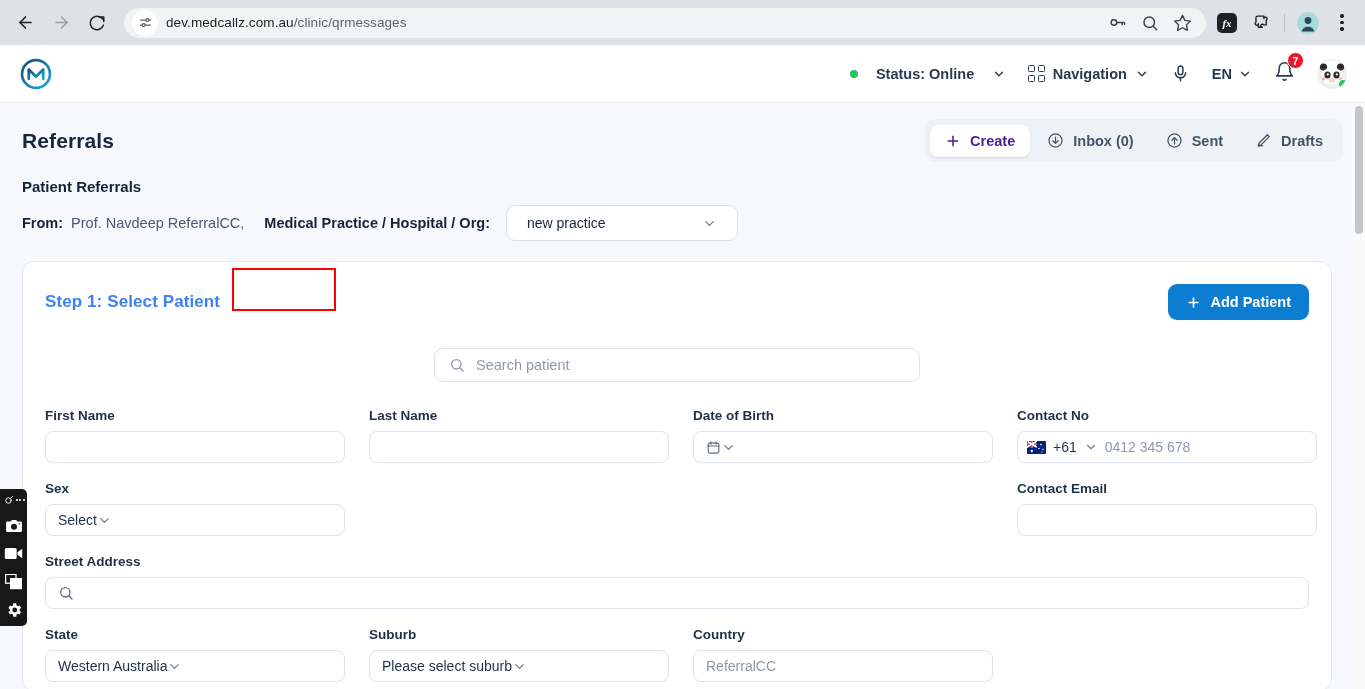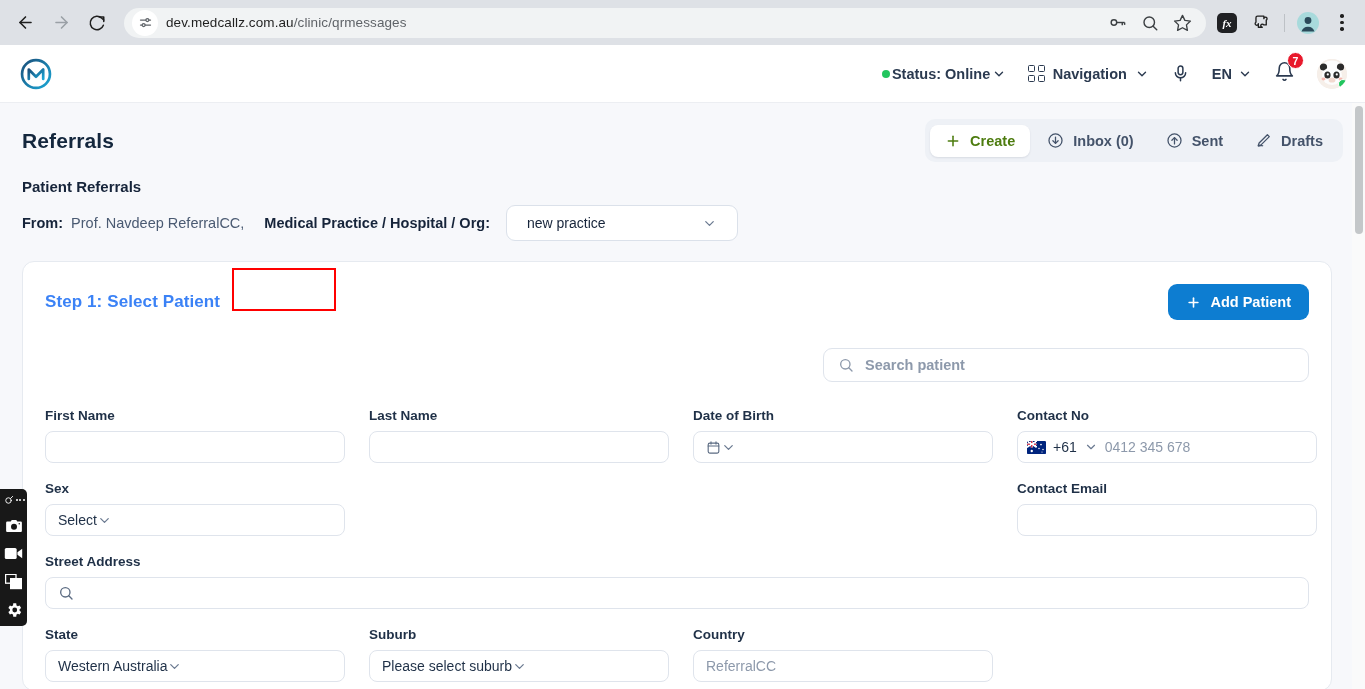--- a/index.html
+++ b/index.html
@@ -74,21 +74,21 @@
   .app-header {
     height: 58px;
     background: #ffffff;
     display: flex;
     align-items: center;
     padding: 0 18px;
     border-bottom: 1px solid #eceef2;
   }
   .logo { width: 36px; height: 36px; }
   .header-right { margin-left: auto; display: flex; align-items: center; gap: 22px; }
-  .status-chip { display: flex; align-items: center; gap: 2px; font-size: 14.5px; font-weight: 600; color: #2b3a50; }
+  .status-chip { display: flex; align-items: center; gap: 18px; font-size: 14.5px; font-weight: 600; color: #2b3a50; }
   .dot-green { width: 8px; height: 8px; border-radius: 50%; background: #22c55e; display: block; }
   .nav-chip { display: flex; align-items: center; gap: 8px; font-size: 14.5px; font-weight: 600; color: #2b3a50; }
   .grid-icon { display: grid; grid-template-columns: 7px 7px; grid-template-rows: 7px 7px; gap: 2.5px; }
   .grid-icon i { border: 1.6px solid #2b3a50; border-radius: 1.5px; display: block; }
   .lang-chip { display: flex; align-items: center; gap: 6px; font-size: 14.5px; font-weight: 600; color: #2b3a50; }
   .bell-wrap { position: relative; }
   .badge {
     position: absolute; top: -9px; right: -9px;
     background: #e8192c; color: #fff;
     min-width: 17px; height: 17px; border-radius: 9px;
@@ -122,21 +122,21 @@
     padding: 5px;
     display: flex; align-items: center; gap: 2px;
   }
   .seg-item {
     display: flex; align-items: center; gap: 9px;
     padding: 8px 15px;
     border-radius: 8px;
     font-size: 14.5px; font-weight: 700; color: #44536a;
     white-space: nowrap;
   }
-  .seg-item.active { background: #fff; color: #4d7c0f; box-shadow: 0 1px 2px rgba(20,30,60,.10); }
+  .seg-item.active { background: #fff; color: #4c1d95; box-shadow: 0 1px 2px rgba(20,30,60,.10); }
 
   .sub-title { font-size: 15px; font-weight: 700; color: #16243a; padding: 16px 22px 0 22px; }
   .from-row {
     display: flex; align-items: center; gap: 8px;
     padding: 10px 22px 0 22px;
     font-size: 14.5px;
   }
   .from-label { color: #16243a; font-weight: 600; }
   .from-value { color: #4a5a72; }
   .org-label { color: #16243a; font-weight: 600; margin-left: 12px; }
@@ -186,21 +186,21 @@
     height: 36px;
     padding: 0 18px;
     font-size: 14.5px;
     font-weight: 700;
     display: flex; align-items: center; gap: 9px;
     font-family: inherit;
     position: relative;
     z-index: 2;
   }
 
-  .search-wrap { display: flex; justify-content: flex-end; padding-top: 28px; font-weight: bold; }
+  .search-wrap { display: flex; justify-content: center; padding-top: 28px; }
   .search-box {
     width: 486px; height: 34px;
     border: 1px solid #dfe4ec;
     border-radius: 9px;
     display: flex; align-items: center;
     padding: 0 14px; gap: 11px;
   }
   .ph { color: #8d99ab; font-size: 14.5px; }
 
   .form-grid {

